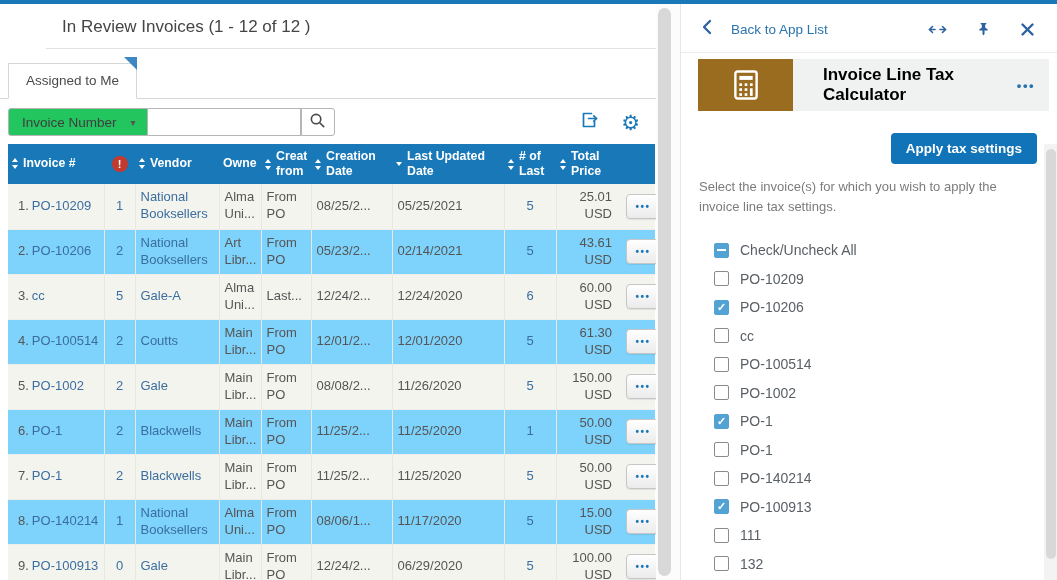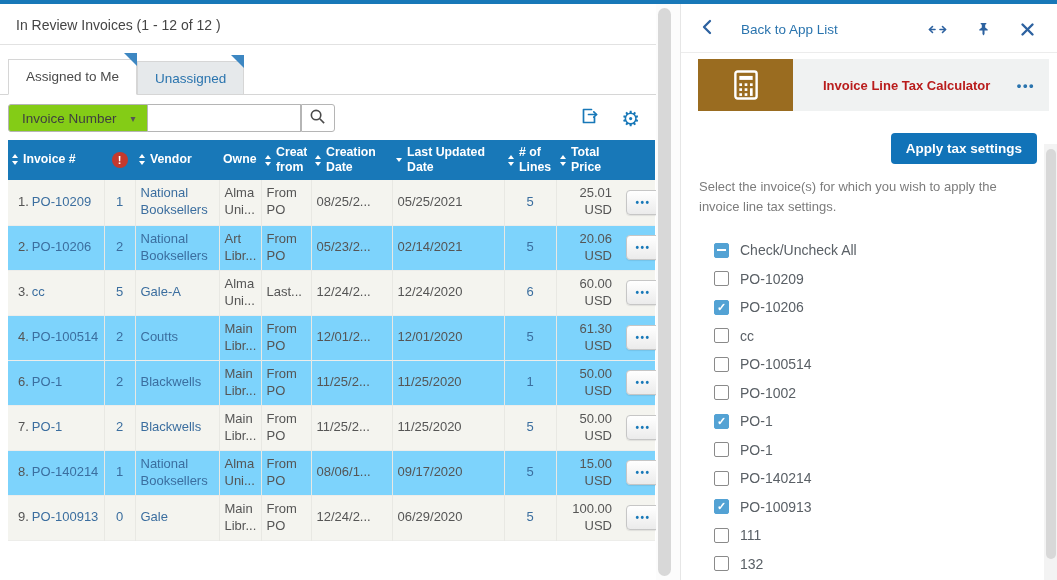--- a/index.html
+++ b/index.html
@@ -3,30 +3,30 @@
 <meta charset="utf-8">
 <style>
   * { box-sizing: border-box; margin: 0; padding: 0; }
   html,body { width:1057px; height:580px; overflow:hidden; background:#fff;
     font-family:"Liberation Sans", sans-serif; }
   .topbar { position:absolute; top:0; left:0; width:1057px; height:4px; background:#1878b8; z-index:20; }
   .layout { position:absolute; top:4px; left:0; width:1057px; height:576px; display:flex; }
 
   
   .left { width:656px; position:relative; background:#fff; }
-  .page-title { font-size:14px; color:#454545; padding:13px 0 11px 16px; border-bottom:1px solid #e2e2e2; }
+  .page-title { font-size:17px; color:#454545; padding:13px 0 11px 16px; border-bottom:1px solid #e2e2e2;margin-left:46px; }
   .tabs { display:flex; align-items:flex-end; padding:14px 0 0 8px; border-bottom:1px solid #d6d6d6; }
   .tab { position:relative; padding:9px 17px 8px 17px; font-size:13.5px; border:1px solid #d6d6d6; border-bottom:none;
     margin-right:0; background:#e6e9eb; color:#2a74ae; cursor:pointer; }
   .tab.active { background:#fff; color:#4a4a4a; margin-bottom:-1px; padding-bottom:10px; border-bottom:1px solid #fff; }
   .tab::after { content:''; position:absolute; top:-7px; right:-1px; width:0; height:0;
     border-top:13px solid #3d87c2; border-left:13px solid transparent; }
   .toolbar { display:flex; align-items:center; padding:9px 16px 8px 8px; }
   .sel-box { display:inline-flex; align-items:center; height:28px; border:1px solid #b5b5b5; border-radius:3px 0 0 3px;
-    padding:0 11px 0 13px; font-size:13.5px; color:#3f3f3f; background:#84cc16; cursor:pointer; }
+    padding:0 11px 0 13px; font-size:13.5px; color:#3f3f3f; background:#22c55e; cursor:pointer; }
   .sel-caret { margin-left:14px; font-size:10px; color:#555; }
   .search-input { height:28px; width:153px; border:1px solid #b5b5b5; border-left:none; outline:none; padding:0 6px; font-size:13px; }
   .search-btn { height:28px; width:34px; border:1px solid #b5b5b5; border-left:1px solid #b5b5b5; background:#fff;
     border-radius:0 3px 3px 0; display:flex; align-items:center; justify-content:center; cursor:pointer; }
   .tb-spacer { flex:1; }
   .tb-icon { margin-left:22px; cursor:pointer; display:flex; align-items:center; }
   .gear { font-size:21px; color:#1878b8; line-height:1; }
 
   table { border-collapse:collapse; table-layout:fixed; width:647px; margin-left:8px; }
   thead th { background:#1878b8; color:#fff; font-size:12.3px; font-weight:700; height:40px; vertical-align:middle;
@@ -53,27 +53,27 @@
   .dots-btn { width:34px; height:25px; border:1px solid #c6c6c6; border-radius:4px;
     background:linear-gradient(#ffffff,#ebebeb); color:#1878b8; font-size:10px; font-weight:700; letter-spacing:1.5px;
     cursor:pointer; box-shadow:0 1px 1px rgba(0,0,0,.08); }
 
   .lsb { width:24px; position:relative; background:#fcfcfc; }
   .lsb-thumb { position:absolute; left:2px; top:4px; width:13px; height:568px; background:#d8d8d8; border-radius:7px; cursor:pointer; }
 
   
   .right { width:377px; position:relative; background:#fff; border-left:1px solid #e6e6e6; }
   .rp-header { display:flex; align-items:center; padding:15px 22px 13px 19px; border-bottom:1px solid #ececec; }
-  .back-link { font-size:13.5px; color:#2a74ae; margin-left:27px; cursor:pointer; text-decoration:none; }
+  .back-link { font-size:13.5px; color:#2a74ae; margin-left:17px; cursor:pointer; text-decoration:none; }
   .rp-hicon { margin-left:29px; cursor:pointer; display:flex; align-items:center; }
   .rp-spacer { flex:1; }
   .app-band { display:flex; height:52px; margin:6px 0 0 17px; width:351px; }
   .app-icon-box { width:95px; background:#9a6c20; display:flex; align-items:center; justify-content:center; }
   .app-title-band { flex:1; background:#f0f2f2; display:flex; align-items:center; padding:0 14px 0 30px; }
-  .app-title { font-size:13px; font-weight:700; color:#b91c1c; flex:1; }
+  .app-title { font-size:17px; font-weight:700; color:#000000; flex:1; }
   .app-menu { color:#2a74ae; font-size:13px; font-weight:700; letter-spacing:1.5px; cursor:pointer; }
   .btn-row { display:flex; justify-content:flex-end; padding:22px 20px 0 0; }
   .apply-btn { background:#1173b8; color:#fff; border:none; border-radius:4px; font-size:13.5px; font-weight:700;
     padding:8px 15px; cursor:pointer; font-family:"Liberation Sans", sans-serif; }
   .desc { padding:13px 20px 0 18px; font-size:13px; color:#7c7c7c; line-height:1.5; max-width:365px; }
   .cb-list { padding:26px 0 0 33px; }
   .cb-item { display:flex; align-items:center; margin-bottom:12.5px; cursor:pointer; }
   .cb { width:15px; height:15px; border-radius:2px; border:1.5px solid #8a8a8a; background:#fff; flex-shrink:0;
     display:flex; align-items:center; justify-content:center; font-size:11px; color:#fff; font-weight:700; line-height:1; }
   .cb.checked, .cb.indeterminate { background:#53a2d4; border-color:#53a2d4; }
@@ -87,21 +87,20 @@
 
 <div class="topbar"></div>
 
 <div class="layout">
 
   <div class="left">
     <div class="page-title">In Review Invoices (1 - 12 of 12 )</div>
 
     <div class="tabs">
         <div class="tab active"><span>Assigned to Me</span></div>
-        <div class="tab"><span>Unassigned</span></div>
       </div>
 
     <div class="toolbar">
       <div class="sel-box">
         <span>Invoice Number</span>
         <span class="sel-caret">▾</span>
       </div>
       <input class="search-input" value="" style="">
       <div class="search-btn">
         <span>
@@ -194,21 +193,21 @@
                 </span>
                 <span class="hlabel">Last Updated Date</span>
               </div>
             </th>
             <th>
               <div class="th-inner">
                 <span class="sorts">
                   <span class="arr up"></span>
                   <span class="arr down"></span>
                 </span>
-                <span class="hlabel"># of Lines</span>
+                <span class="hlabel"># of Last</span>
               </div>
             </th>
             <th>
               <div class="th-inner">
                 <span class="sorts">
                   <span class="arr up"></span>
                   <span class="arr down"></span>
                 </span>
                 <span class="hlabel">Total Price</span>
               </div>
@@ -240,21 +239,21 @@
       <tr class="even">
         <td class="c-inv"><span class="rownum">2.</span><a class="lnk">PO-10206</a></td>
         <td class="c-alert"><a class="lnk">2</a></td>
         <td class="c-vendor"><a class="lnk">National Booksellers</a></td>
         <td class="c-owner">Art Libr...</td>
         <td class="c-from">From PO</td>
         <td class="c-cdate">05/23/2...</td>
         <td class="c-udate">02/14/2021</td>
         <td class="c-lines"><a class="lnk">5</a></td>
         <td class="c-price">
-              <div>20.06</div>
+              <div>43.61</div>
               <div>USD</div>
             </td>
         <td class="c-actions"><button class="dots-btn">•••</button></td>
       </tr>
 
       <tr class="odd">
         <td class="c-inv"><span class="rownum">3.</span><a class="lnk">cc</a></td>
         <td class="c-alert"><a class="lnk">5</a></td>
         <td class="c-vendor"><a class="lnk">Gale-A</a></td>
         <td class="c-owner">Alma Uni...</td>
@@ -278,20 +277,35 @@
         <td class="c-cdate">12/01/2...</td>
         <td class="c-udate">12/01/2020</td>
         <td class="c-lines"><a class="lnk">5</a></td>
         <td class="c-price">
               <div>61.30</div>
               <div>USD</div>
             </td>
         <td class="c-actions"><button class="dots-btn">•••</button></td>
       </tr>
 
+      <tr class="odd">
+        <td class="c-inv"><span class="rownum">5.</span><a class="lnk">PO-1002</a></td>
+        <td class="c-alert"><a class="lnk">2</a></td>
+        <td class="c-vendor"><a class="lnk">Gale</a></td>
+        <td class="c-owner">Main Libr...</td>
+        <td class="c-from">From PO</td>
+        <td class="c-cdate">08/08/2...</td>
+        <td class="c-udate">11/26/2020</td>
+        <td class="c-lines"><a class="lnk">5</a></td>
+        <td class="c-price">
+              <div>150.00</div>
+              <div>USD</div>
+            </td>
+        <td class="c-actions"><button class="dots-btn">•••</button></td>
+      </tr>
 
       <tr class="even">
         <td class="c-inv"><span class="rownum">6.</span><a class="lnk">PO-1</a></td>
         <td class="c-alert"><a class="lnk">2</a></td>
         <td class="c-vendor"><a class="lnk">Blackwells</a></td>
         <td class="c-owner">Main Libr...</td>
         <td class="c-from">From PO</td>
         <td class="c-cdate">11/25/2...</td>
         <td class="c-udate">11/25/2020</td>
         <td class="c-lines"><a class="lnk">1</a></td>
@@ -318,21 +332,21 @@
         <td class="c-actions"><button class="dots-btn">•••</button></td>
       </tr>
 
       <tr class="even">
         <td class="c-inv"><span class="rownum">8.</span><a class="lnk">PO-140214</a></td>
         <td class="c-alert"><a class="lnk">1</a></td>
         <td class="c-vendor"><a class="lnk">National Booksellers</a></td>
         <td class="c-owner">Alma Uni...</td>
         <td class="c-from">From PO</td>
         <td class="c-cdate">08/06/1...</td>
-        <td class="c-udate">09/17/2020</td>
+        <td class="c-udate">11/17/2020</td>
         <td class="c-lines"><a class="lnk">5</a></td>
         <td class="c-price">
               <div>15.00</div>
               <div>USD</div>
             </td>
         <td class="c-actions"><button class="dots-btn">•••</button></td>
       </tr>
 
       <tr class="odd">
         <td class="c-inv"><span class="rownum">9.</span><a class="lnk">PO-100913</a></td>

